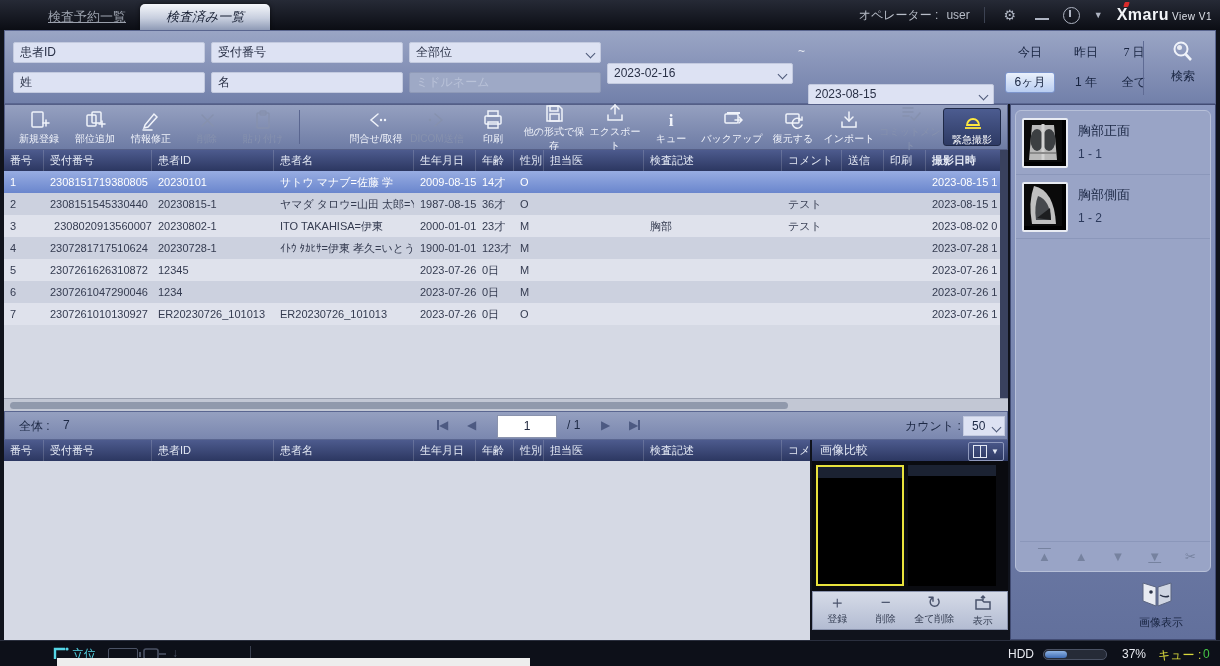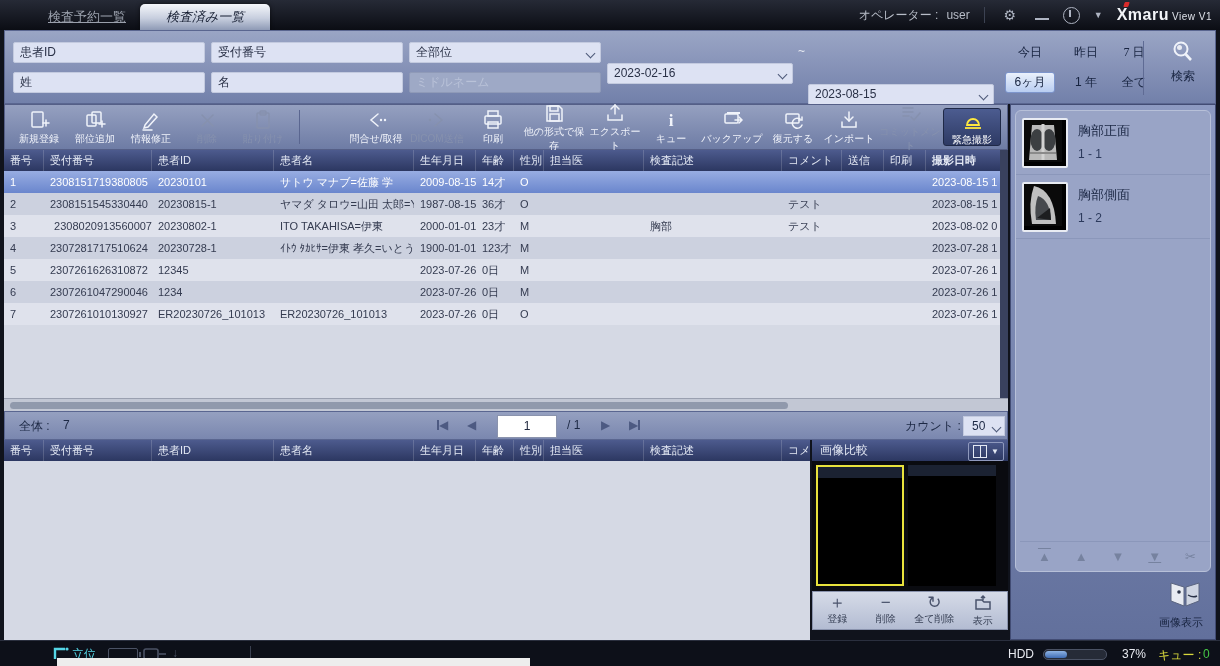--- a/index.html
+++ b/index.html
@@ -111,21 +111,21 @@
   .rlist{position:absolute;left:4px;top:5px;width:196px;height:462px;background:#99a4c6;
     border:1px solid #b7c0d8;border-radius:6px;box-sizing:border-box;overflow:hidden;}
   .thumbitem{display:flex;padding:7px 6px 6px;gap:10px;border-bottom:1px solid #8b97ba;cursor:pointer;}
   .thumbimg{width:42px;height:46px;background:#000;border:2px solid #e9ecf3;border-radius:2px;flex:none;}
   .thumbimg svg{display:block;}
   .ttitle{color:#1b2744;font-size:13px;margin-top:4px;}
   .tindex{color:#2c3a5c;font-size:12px;margin-top:7px;}
   .rnav{position:absolute;left:4px;bottom:0;width:100%;height:30px;border-top:1px solid #8b97ba;
     display:flex;align-items:center;justify-content:space-around;padding:0 6px;box-sizing:border-box;}
   .rnav span{color:#76829f;font-size:13px;cursor:pointer;}
-  .viewerbtn{position:absolute;left:128px;top:474px;width:64px;text-align:right;cursor:pointer;}
+  .viewerbtn{position:absolute;left:128px;top:474px;width:64px;text-align:left;cursor:pointer;}
   .viewerbtn .vlabel{color:#17233f;font-size:11px;margin-top:2px;}
   
   .statusbar{position:absolute;left:0;top:640px;width:1220px;height:26px;background:#0d1019;
     border-top:1px solid #2a2f3e;}
   .st-pos{position:absolute;left:72px;top:5px;color:#55d6e6;font-size:12px;}
   .batt{position:absolute;left:108px;top:7px;width:28px;height:12px;border:1.5px solid #4b5264;
     border-radius:2px;}
   .batt:after{content:"";position:absolute;right:-4px;top:2.5px;width:2.5px;height:5px;background:#4b5264;}
   .st-ic{position:absolute;color:#4b5264;font-size:12px;top:5px;}
   .st-sep{position:absolute;left:250px;top:5px;width:1px;height:14px;background:#3a4050;}

